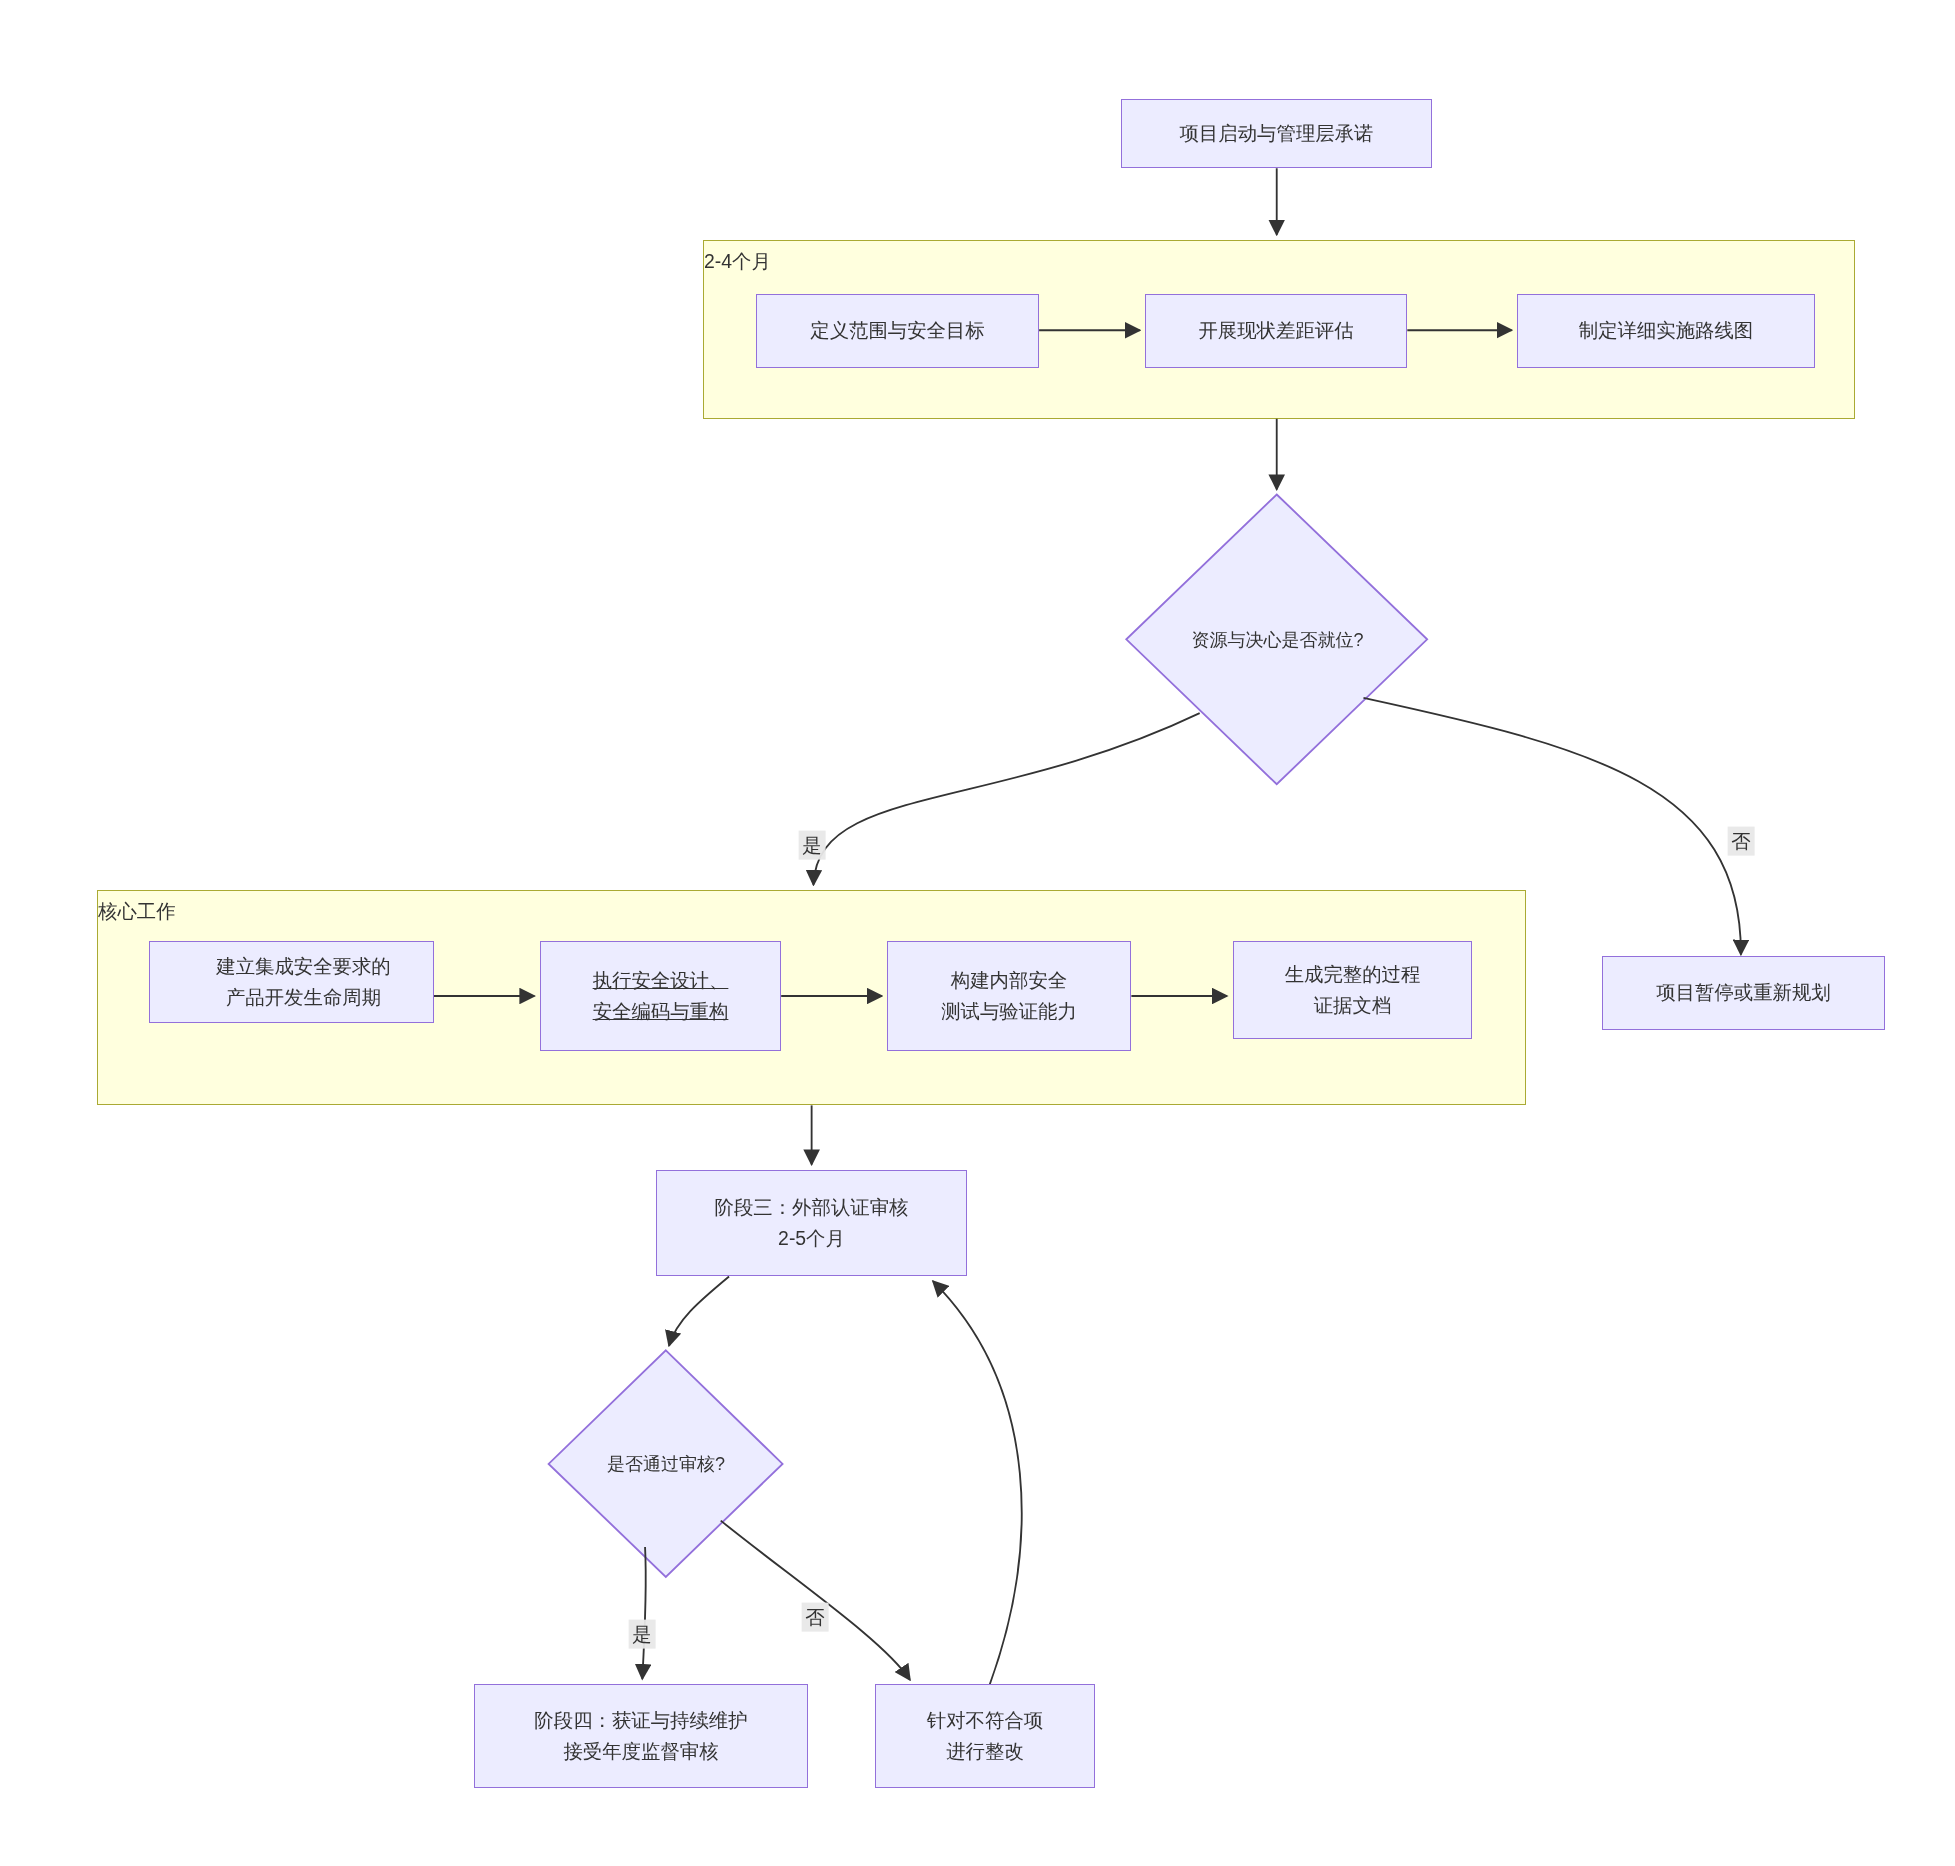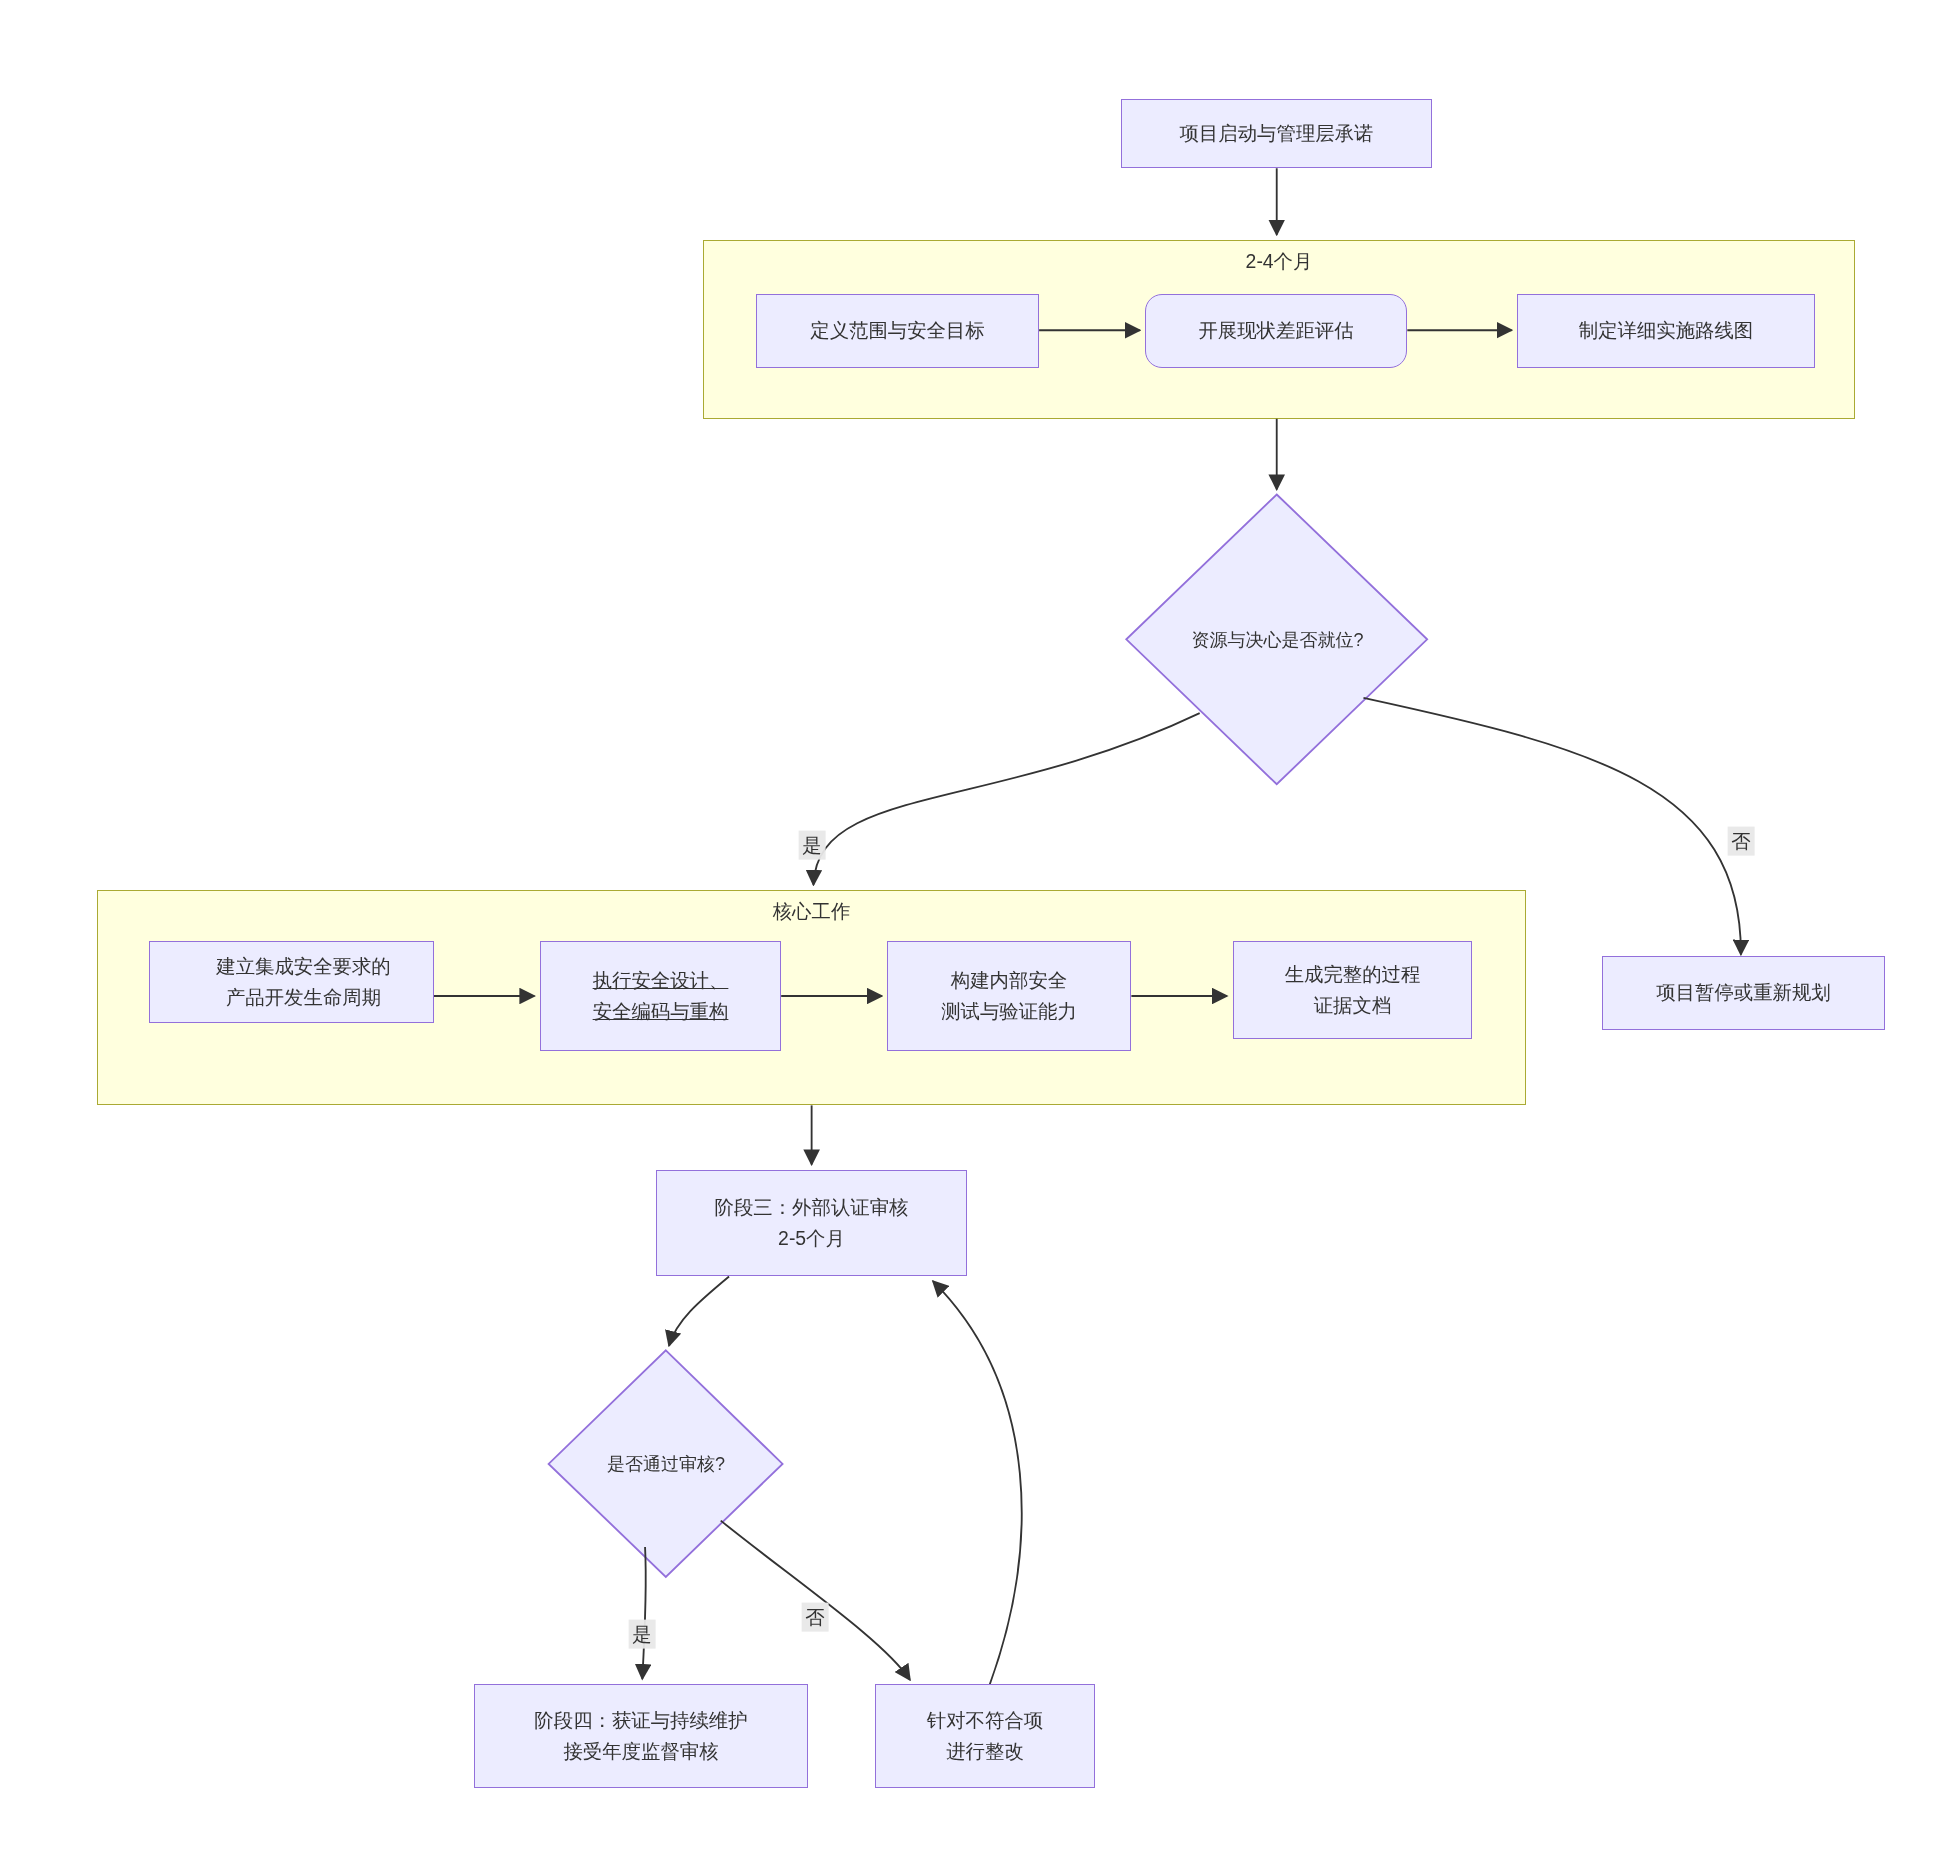--- a/index.html
+++ b/index.html
@@ -1,19 +1,19 @@
 <!DOCTYPE html>
 <html style="font-size:7.4px"><head>
 <meta charset="utf-8">
 <style>
   html,body{margin:0;padding:0;background:#ffffff;}
   body{font-family:"Liberation Sans","DejaVu Sans",sans-serif;color:#333333;}
   #canvas{position:relative;width:1955px;height:1867px;background:#ffffff;overflow:hidden;}
   .subgraph{position:absolute;background:#FFFFDE;border:1.8px solid #AAAA33;box-sizing:border-box;}
-  .subgraph-label{position:absolute;left:0;right:0;top:7.4px;text-align:center;
+  .subgraph-label{position:absolute;left:0;right:0;top:7.4px;text-align:left;
     font-size:19.4px;color:#333333;}
   .node{position:absolute;background:#ECECFF;border:1.8px solid #9370DB;box-sizing:border-box;
     display:flex;align-items:center;justify-content:center;text-align:center;
     font-size:19.4px;line-height:1.6;color:#333333;white-space:pre-line;}
   .diamond-text{position:absolute;display:flex;align-items:center;justify-content:center;
     text-align:center;font-size:18px;color:#333333;white-space:pre-line;}
   .edge-label{position:absolute;transform:translate(-50%,-50%);
     background:rgba(232,232,232,0.95);padding:0.9px 3.7px;font-size:19.4px;color:#333333;}
   #edges{position:absolute;left:0;top:0;width:1955px;height:1867px;}
 </style>
@@ -51,21 +51,21 @@
       <path d="M 1580 2766 C 1515 2820, 1465 2862, 1450 2916" marker-end="url(#arrow)"></path>
       <path d="M 1398 3352 C 1402 3430, 1398 3530, 1392 3638" marker-end="url(#arrow)"></path>
       <path d="M 1562 3295 C 1730 3430, 1915 3555, 1972 3640" marker-end="url(#arrow)"></path>
       <path d="M 2145 3650 C 2250 3360, 2255 3010, 2022 2776" marker-end="url(#arrow)"></path>
     </g>
   </svg>
 
   <div class="node" style="left:1121px;top:99px;width:311px;height:69px;">项目启动与管理层承诺</div>
 
   <div class="node" style="left:756px;top:294px;width:283px;height:74px;">定义范围与安全目标</div>
-  <div class="node" style="left:1145px;top:294px;width:262px;height:74px;border-radius:17px;">开展现状差距评估</div>
+  <div class="node" style="left:1145px;top:294px;width:262px;height:74px;">开展现状差距评估</div>
   <div class="node" style="left:1517px;top:294px;width:298px;height:74px;">制定详细实施路线图</div>
 
   <div class="diamond-text" style="left:1162px;top:621px;width:231px;height:37px;">资源与决心是否就位?</div>
 
   <div class="node" style="left:149px;top:941px;width:285px;height:82px;padding-left:24px;">建立集成安全要求的
 产品开发生命周期</div>
   <div class="node" style="left:540px;top:941px;width:241px;height:110px;text-decoration:underline;">执行安全设计、
 安全编码与重构</div>
   <div class="node" style="left:887px;top:941px;width:244px;height:110px;">构建内部安全
 测试与验证能力</div>

